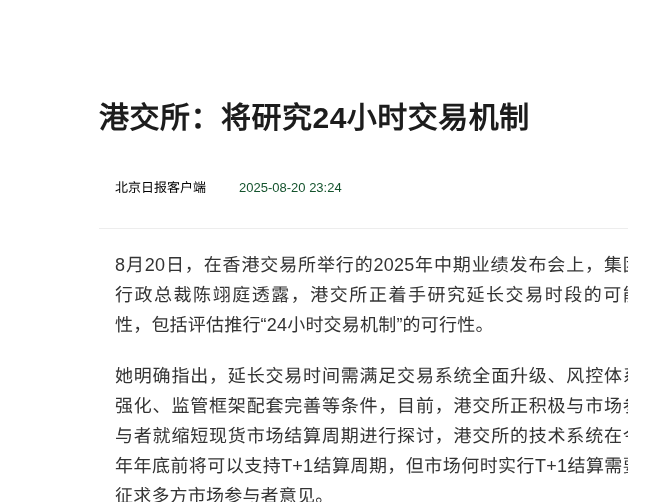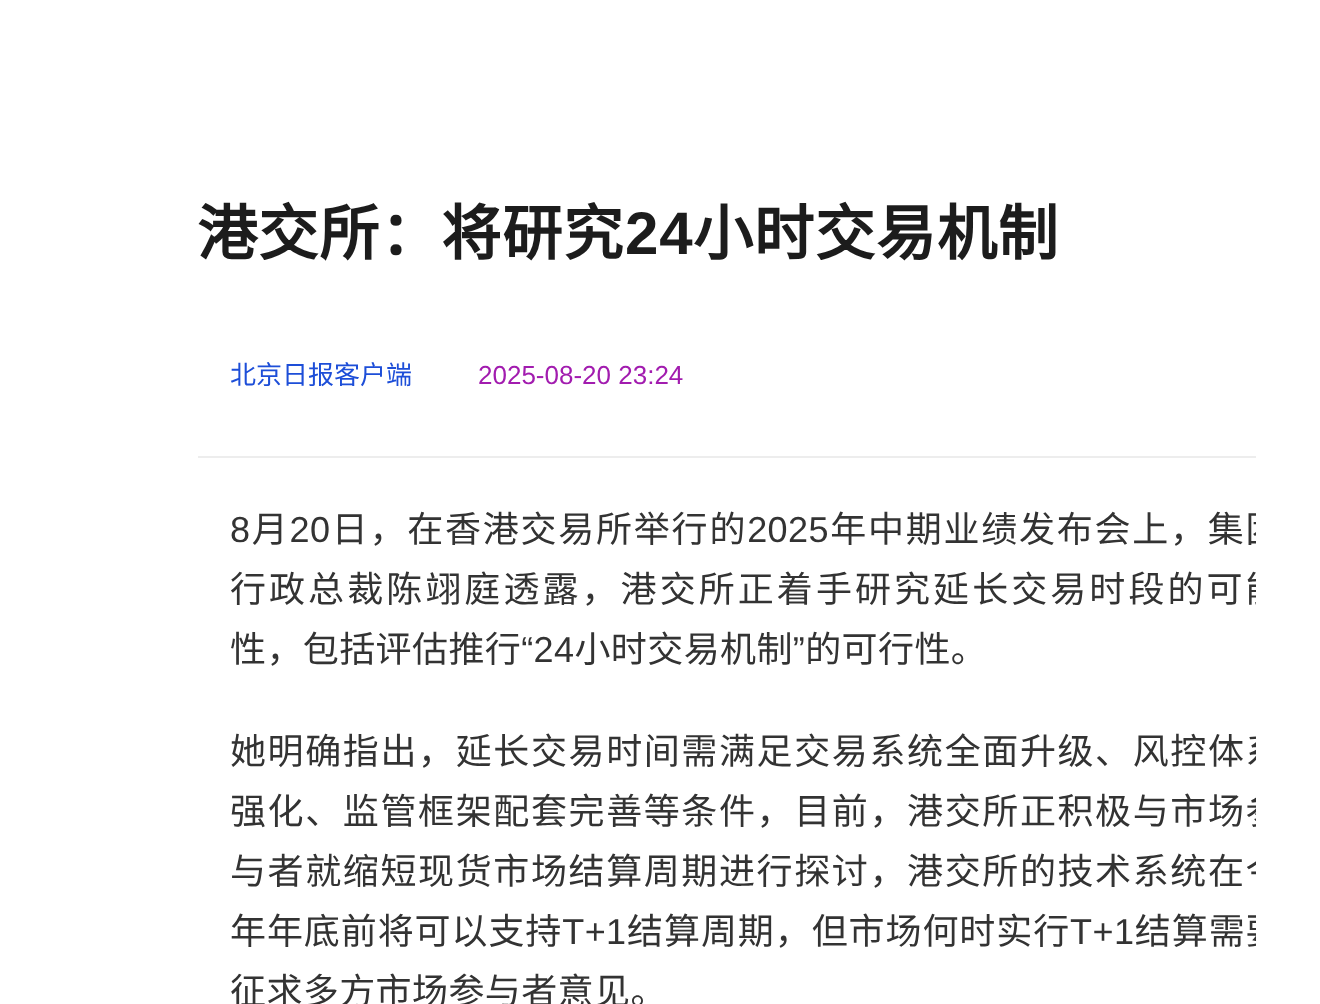--- a/index.html
+++ b/index.html
@@ -23,24 +23,24 @@
     color: #1c1c1c;
     letter-spacing: 0.5px;
   }
   .meta-row {
     display: flex;
     align-items: baseline;
     margin-top: 21px;
     font-size: 13px;
   }
   .meta-source {
-    color: #1d4ed8;
+    color: #000000;
   }
   .meta-time {
-    color: #a21caf;
+    color: #14532d;
     margin-left: 17px;
     text-align: right;
   }
   .divider {
     border: none;
     border-top: 1px solid #ededed;
     margin-top: 12px;
     height: 0;
   }
   .body-text p {

